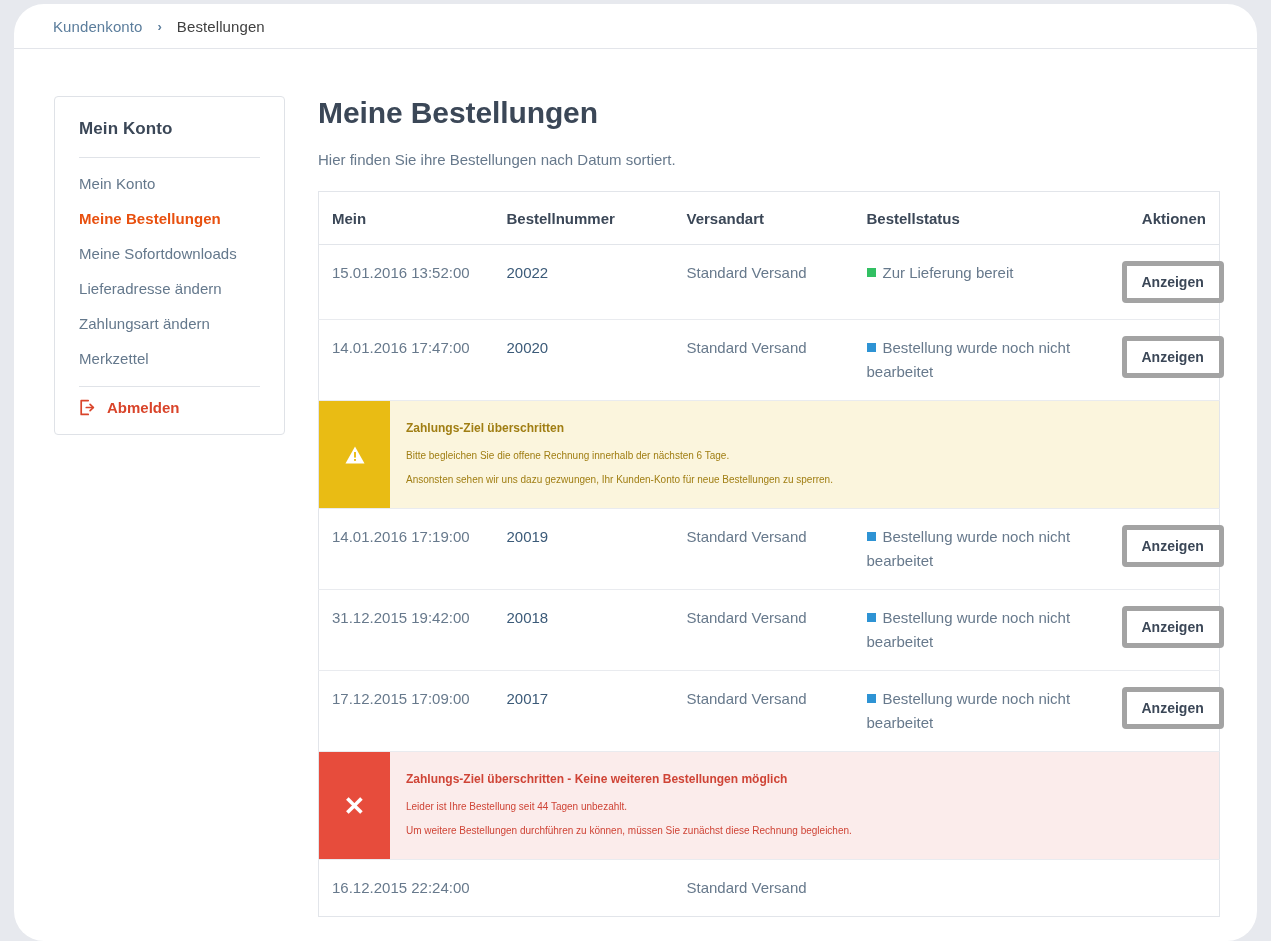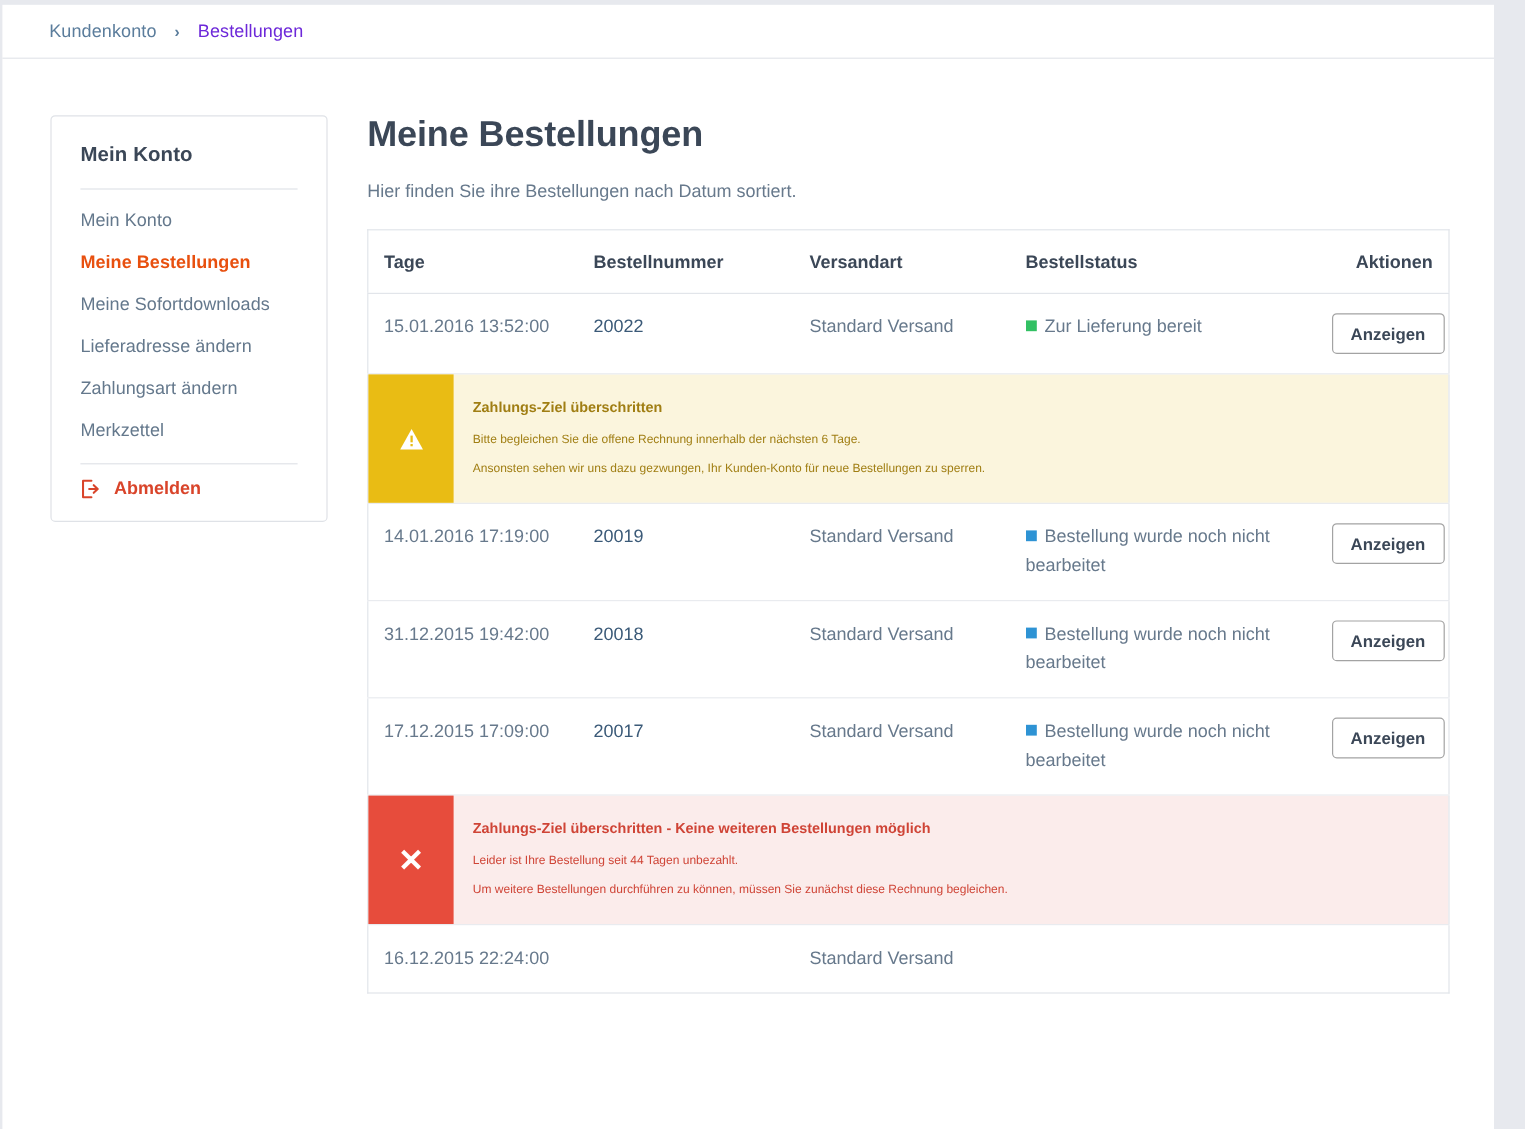--- a/index.html
+++ b/index.html
@@ -17,42 +17,43 @@
     position: relative;
     width: 1271px;
     height: 941px;
     overflow: hidden;
     background: #e7e9ee;
   }
 
   
   .shell {
     position: absolute;
-    left: 2px;
+    left: 14px;
     top: 4px;
     width: 1243px;
     bottom: 0;
     background: #ffffff;
+    border-radius: 30px;
   }
 
   
   .breadcrumb-bar {
     height: 45px;
     border-bottom: 1px solid #e3e5ea;
     display: flex;
     align-items: center;
     padding-left: 39px;
   }
   .crumb {
     font-size: 15px;
     color: #5b7d9c;
     text-decoration: none;
     letter-spacing: .1px;
   }
-  .crumb.active { color: #6d28d9; }
+  .crumb.active { color: #404040; }
   .crumb-sep {
     color: #5b7d9c;
     font-size: 13px;
     margin: 0 15px;
     font-weight: 700;
   }
 
   
   .content {
     display: flex;
@@ -175,21 +176,21 @@
     height: 9px;
     margin-right: 7px;
     position: relative;
     top: -1px;
   }
   .dot.green { background: #32c063; }
   .dot.blue  { background: #2e93d4; }
 
   .btn-anzeigen {
     display: inline-block;
-    border: 1px solid #a3a3a3;
+    border: 5px solid #a3a3a3;
     background: #fff;
     border-radius: 4px;
     font-size: 14px;
     font-weight: bold;
     color: #3b4757;
     padding: 9px 15px;
     font-family: "Liberation Sans", sans-serif;
     cursor: pointer;
     line-height: 1;
   }
@@ -274,34 +275,43 @@
         </a>
       </aside>
 
       <section class="main">
         <h1 class="page-title">Meine Bestellungen</h1>
         <p class="page-subtitle">Hier finden Sie ihre Bestellungen nach Datum sortiert.</p>
 
         <table class="orders-table">
           <thead>
             <tr>
-              <th class="col-datum">Tage</th>
+              <th class="col-datum">Mein</th>
               <th class="col-nummer">Bestellnummer</th>
               <th class="col-versand">Versandart</th>
               <th class="col-status">Bestellstatus</th>
               <th class="col-aktion">Aktionen</th>
             </tr>
           </thead>
           <tbody id="orders-body">
               <tr>
                 <td class="col-datum">15.01.2016 13:52:00</td>
                 <td class="col-nummer"><a class="order-no" href="#">20022</a></td>
                 <td class="col-versand">Standard Versand</td>
                 <td class="col-status">
                   <span class="status-wrap"><span class="dot green"></span><span>Zur Lieferung bereit</span></span>
+                </td>
+                <td class="col-aktion"><button class="btn-anzeigen">Anzeigen</button></td>
+              </tr>
+              <tr>
+                <td class="col-datum">14.01.2016 17:47:00</td>
+                <td class="col-nummer"><a class="order-no" href="#">20020</a></td>
+                <td class="col-versand">Standard Versand</td>
+                <td class="col-status">
+                  <span class="status-wrap"><span class="dot blue"></span><span>Bestellung wurde noch nicht bearbeitet</span></span>
                 </td>
                 <td class="col-aktion"><button class="btn-anzeigen">Anzeigen</button></td>
               </tr>
               <tr>
                 <td class="alert-cell" colspan="5">
                   <div class="alert warning">
                     <div class="alert-icon">
                       <svg width="22" height="22" viewBox="0 0 22 22" aria-hidden="true">
                         <path d="M11 2.5L20.5 19.5H1.5z" fill="#fff"></path>
                         <rect x="10.05" y="8" width="1.9" height="5.6" fill="#e9bc14"></rect>

